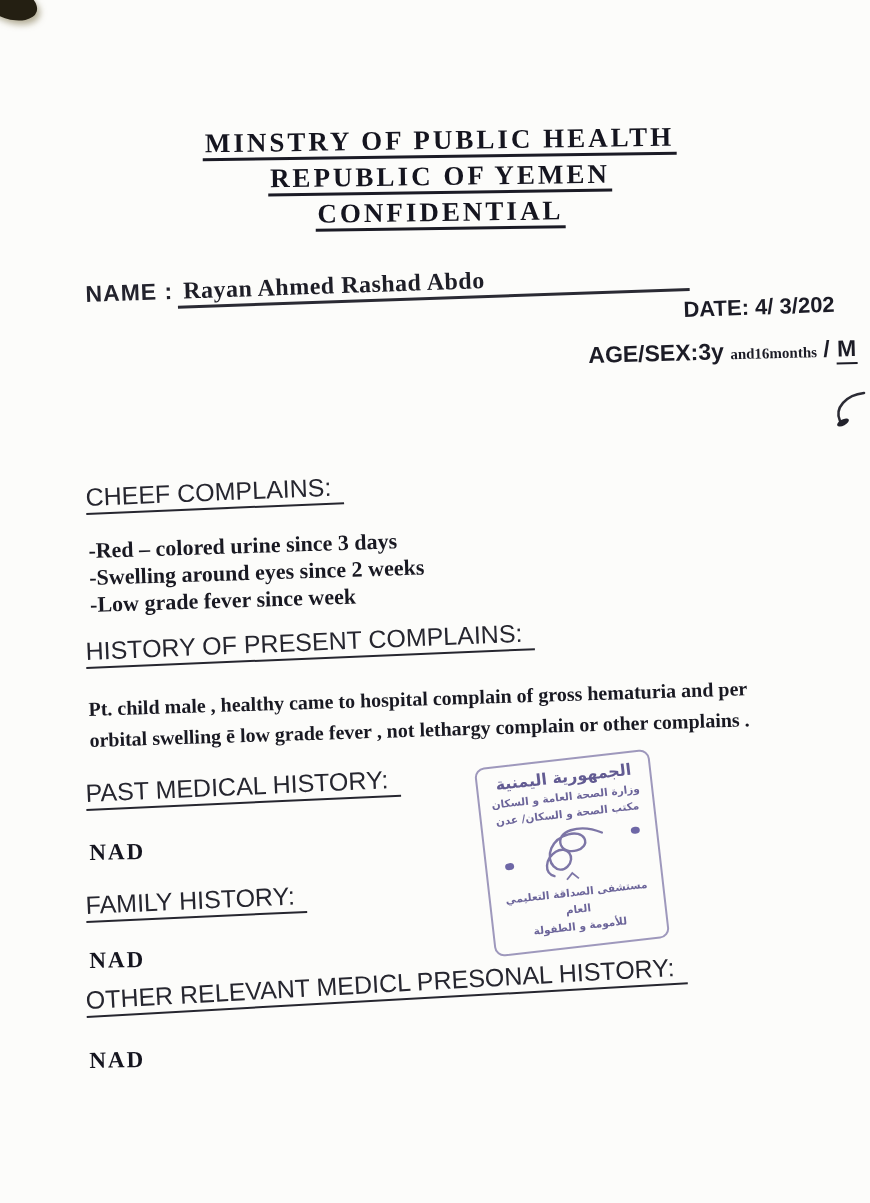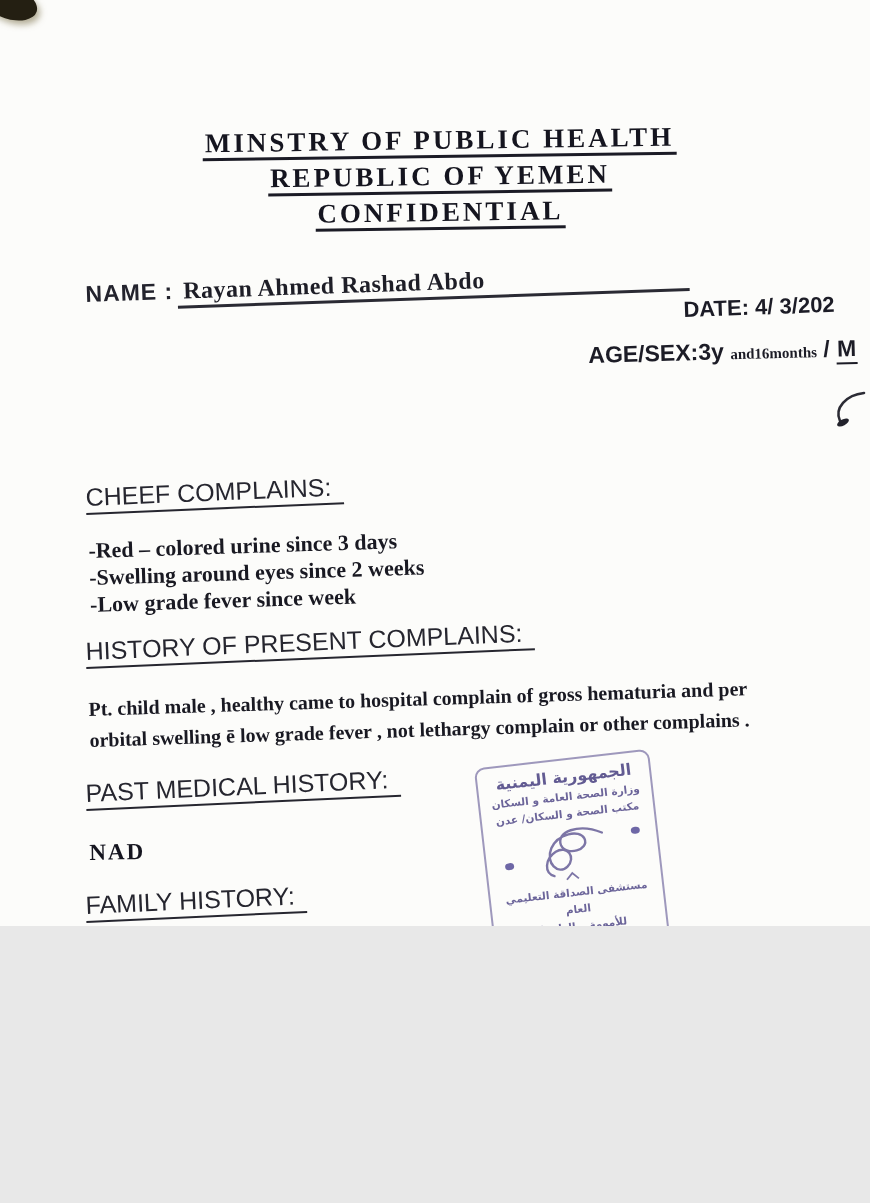--- a/index.html
+++ b/index.html
@@ -1,17 +1,17 @@
 <!DOCTYPE html>
 <html><head>
 <meta charset="utf-8">
 <style>
   html,body{margin:0;padding:0;background:#e8e8e8;}
   .page{
-    position:relative; width:870px; height:926px;
+    position:relative; width:870px; height:1203px;
     background:#fcfcfa; overflow:hidden;
     color:#1e1e27;
     font-family:"Liberation Serif", serif;
   }
   .abs{position:absolute;}
   
   .corner-blob{
     left:-18px; top:-13px; width:56px; height:32px;
     background:#241f12; border-radius:50%;
     transform:rotate(18deg);

